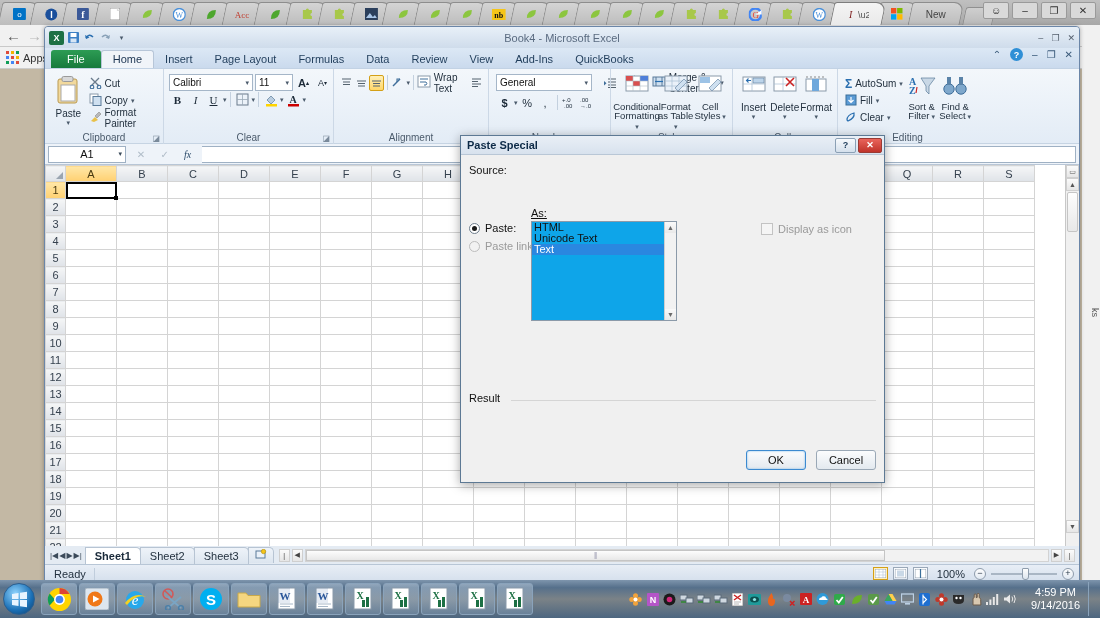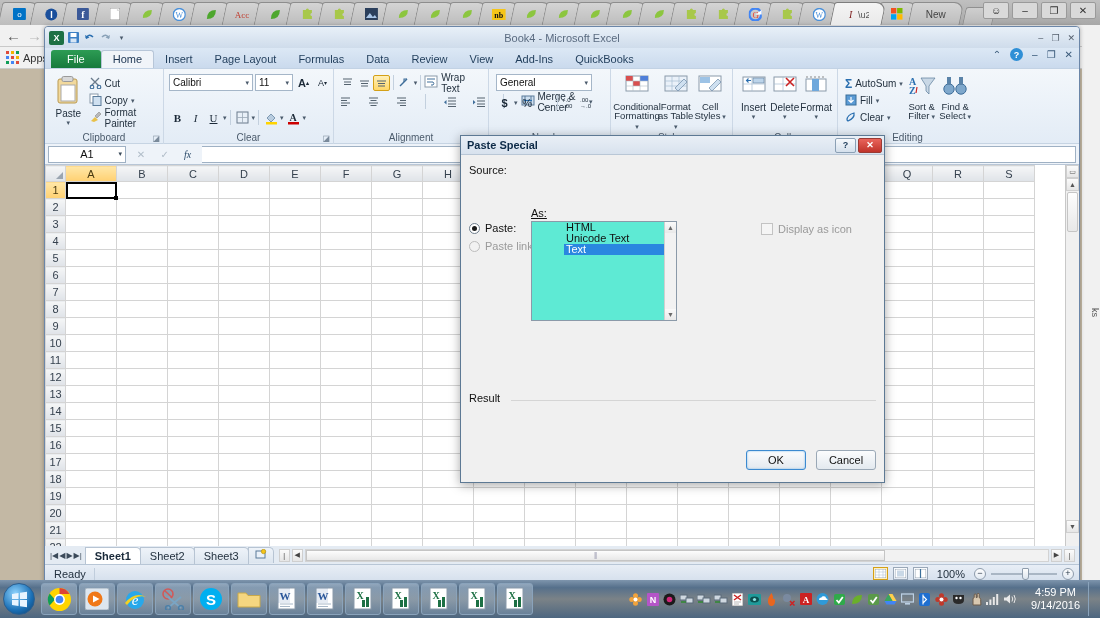--- a/index.html
+++ b/index.html
@@ -302,21 +302,21 @@
     font-size:11px; color:#111; }
   .radrow.dim { color:#9a9a9a; }
   .radio { width:11px; height:11px; border-radius:50%;
     border:1px solid #6e7d8c; background:#fff;
     display:flex; align-items:center; justify-content:center; }
   .radio i { width:5px; height:5px; border-radius:50%; background:#1b1b1b;
     display:block; }
   .radio.dim { border-color:#bdbdbd; background:#f2f2f2; }
   .listbox {
     position:absolute; left:70px; top:66px; width:146px; height:100px;
-    background:#5eead4; border:1px solid #8b9aa9; display:flex;padding-left:32px;
+    background:#0ea5e9; border:1px solid #8b9aa9; display:flex;
   }
   .listitems { flex:1; padding:0; }
   .litem { font-size:11px; height:11px; line-height:11px; padding-left:2px;
     color:#111; }
   .litem.sel { background:#2a87e0; color:#fff; }
   .lscroll { width:12px; background:#f2f2f2; border-left:1px solid #cfcfcf;
     display:flex; flex-direction:column; justify-content:space-between; }
   .lsbtn { height:11px; display:flex; align-items:center;
     justify-content:center; font-size:7px; color:#6a6a6a;
     background:linear-gradient(#fafafa,#e9e9e9); }
@@ -711,21 +711,21 @@
                   </svg></span>
               <span>Format Painter</span>
             </div>
           </div>
         </div>
         <div class="glabel">Clipboard</div>
         <div class="gdialog">◪</div>
       </div>
 
       <div class="rgroup" style="width:170px">
-        <div class="gbody" style="flex-direction:column; gap:18px">
+        <div class="gbody" style="flex-direction:column; gap:0">
           <div style="display:flex; gap:2px; align-items:center">
             <div class="fontname">
               <span>Calibri</span>
               <span class="caret">▾</span>
             </div>
             <div class="fontsize">
               <span>11</span>
               <span class="caret">▾</span>
             </div>
             <div class="fbtn" style="font-weight:bold">A<sup style="font-size:6px">▴</sup></div>
@@ -759,21 +759,21 @@
                 </svg>
               </div>
             <span class="caret">▾</span>
           </div>
         </div>
         <div class="glabel">Clear</div>
         <div class="gdialog">◪</div>
       </div>
 
       <div class="rgroup" style="width:155px">
-        <div class="gbody" style="flex-direction:column; gap:2px">
+        <div class="gbody" style="flex-direction:row; gap:2px">
           <div style="display:flex; gap:1px; align-items:center">
             <div class="aligncell">
                 <svg width="13" height="12">
                   <path d="M2 2h9M3 5h7M3 7.5h7" stroke="#55636f" stroke-width="1.2"></path>
                 </svg>
               </div>
             <div class="aligncell">
                 <svg width="13" height="12">
                   <path d="M2 4h9M3 6.5h7M3 9h7" stroke="#55636f" stroke-width="1.2"></path>
                 </svg>

